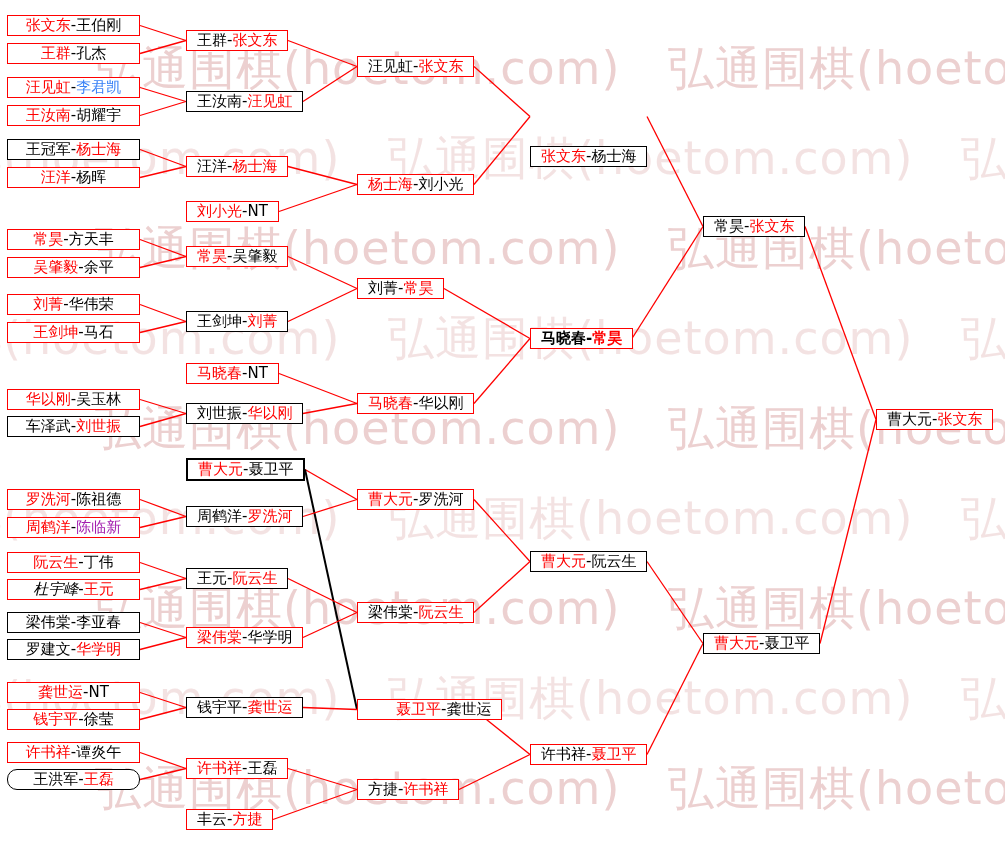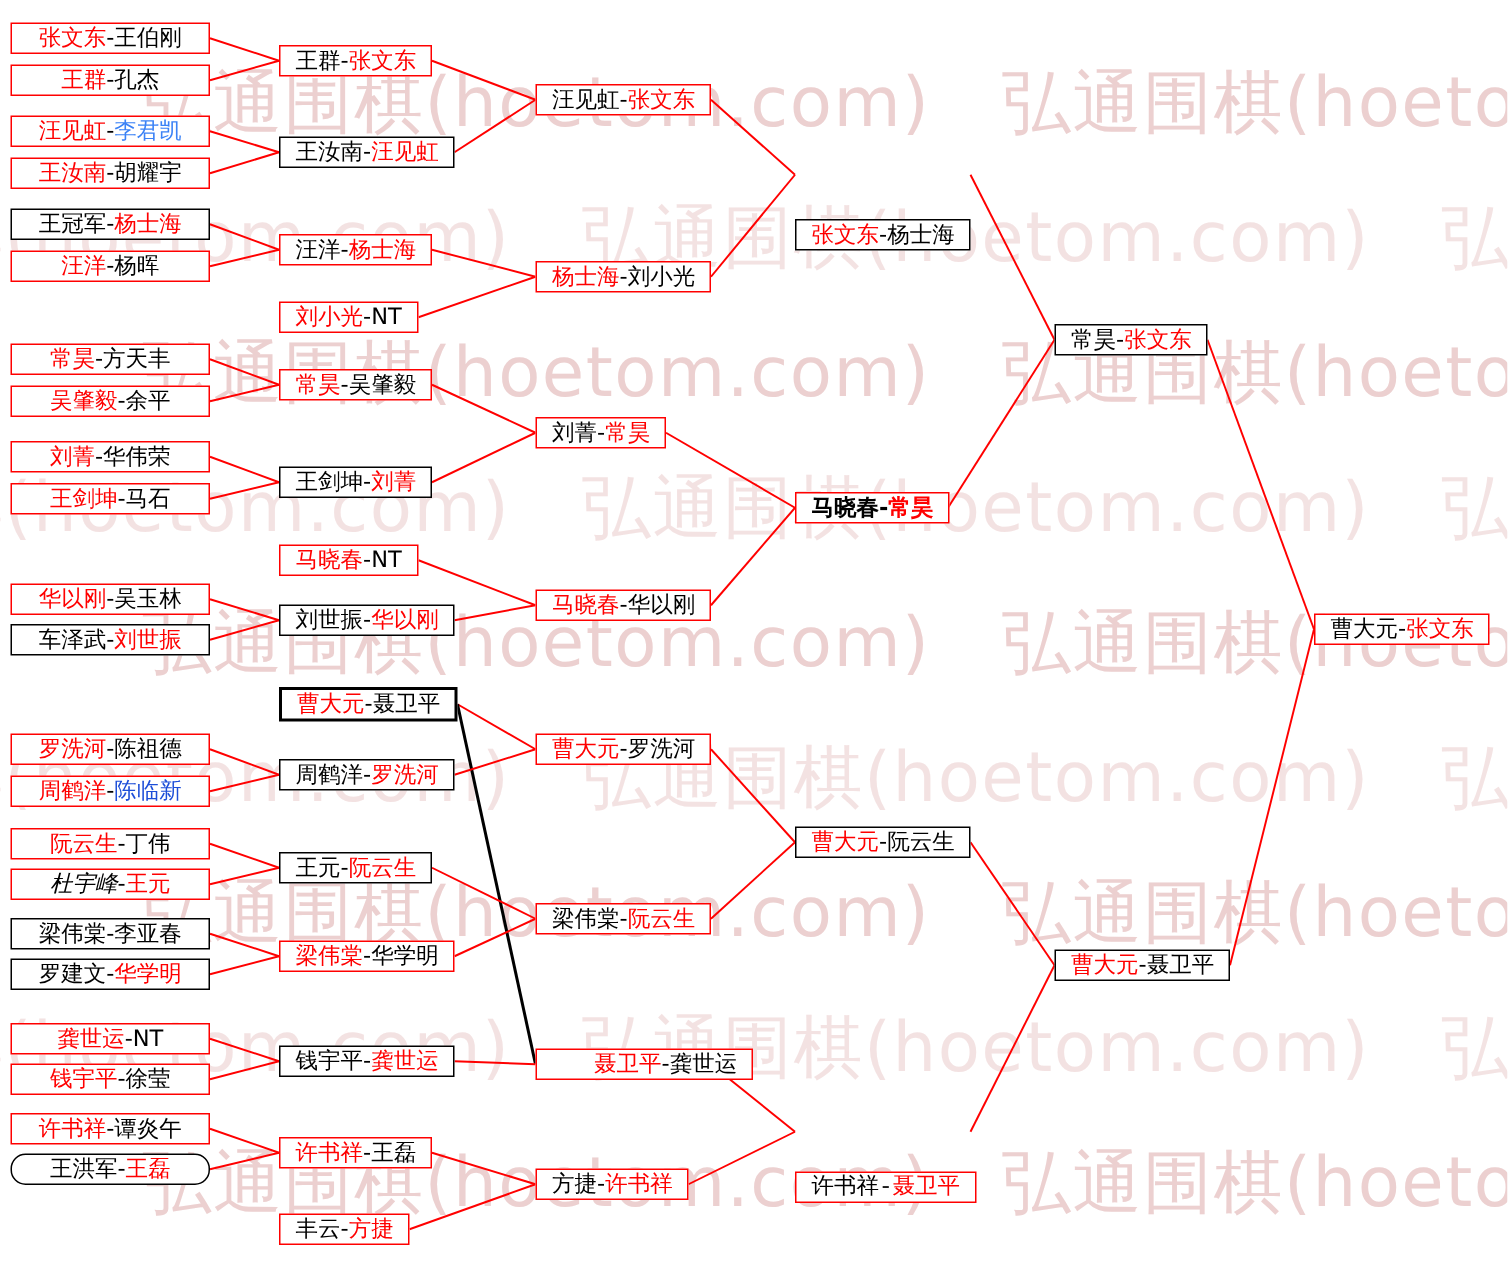--- a/index.html
+++ b/index.html
@@ -139,21 +139,21 @@
       <div class="match-box fixed" id="r1m4" style="left: 7px; top: 105px; border-color: rgb(255, 0, 0);"><span style="color: rgb(255, 0, 0);">王汝南</span><span style="color: rgb(0, 0, 0);">-</span><span style="color: rgb(0, 0, 0);">胡耀宇</span></div>
       <div class="match-box fixed" id="r1m5" style="left: 7px; top: 139px; border-color: rgb(0, 0, 0);"><span style="color: rgb(0, 0, 0);">王冠军</span><span style="color: rgb(0, 0, 0);">-</span><span style="color: rgb(255, 0, 0);">杨士海</span></div>
       <div class="match-box fixed" id="r1m6" style="left: 7px; top: 167px; border-color: rgb(255, 0, 0);"><span style="color: rgb(255, 0, 0);">汪洋</span><span style="color: rgb(0, 0, 0);">-</span><span style="color: rgb(0, 0, 0);">杨晖</span></div>
       <div class="match-box fixed" id="r1m7" style="left: 7px; top: 229px; border-color: rgb(255, 0, 0);"><span style="color: rgb(255, 0, 0);">常昊</span><span style="color: rgb(0, 0, 0);">-</span><span style="color: rgb(0, 0, 0);">方天丰</span></div>
       <div class="match-box fixed" id="r1m8" style="left: 7px; top: 257px; border-color: rgb(255, 0, 0);"><span style="color: rgb(255, 0, 0);">吴肇毅</span><span style="color: rgb(0, 0, 0);">-</span><span style="color: rgb(0, 0, 0);">余平</span></div>
       <div class="match-box fixed" id="r1m9" style="left: 7px; top: 294px; border-color: rgb(255, 0, 0);"><span style="color: rgb(255, 0, 0);">刘菁</span><span style="color: rgb(0, 0, 0);">-</span><span style="color: rgb(0, 0, 0);">华伟荣</span></div>
       <div class="match-box fixed" id="r1m10" style="left: 7px; top: 322px; border-color: rgb(255, 0, 0);"><span style="color: rgb(255, 0, 0);">王剑坤</span><span style="color: rgb(0, 0, 0);">-</span><span style="color: rgb(0, 0, 0);">马石</span></div>
       <div class="match-box fixed" id="r1m11" style="left: 7px; top: 389px; border-color: rgb(255, 0, 0);"><span style="color: rgb(255, 0, 0);">华以刚</span><span style="color: rgb(0, 0, 0);">-</span><span style="color: rgb(0, 0, 0);">吴玉林</span></div>
       <div class="match-box fixed" id="r1m12" style="left: 7px; top: 416px; border-color: rgb(0, 0, 0);"><span style="color: rgb(0, 0, 0);">车泽武</span><span style="color: rgb(0, 0, 0);">-</span><span style="color: rgb(255, 0, 0);">刘世振</span></div>
       <div class="match-box fixed" id="r1m13" style="left: 7px; top: 489px; border-color: rgb(255, 0, 0);"><span style="color: rgb(255, 0, 0);">罗洗河</span><span style="color: rgb(0, 0, 0);">-</span><span style="color: rgb(0, 0, 0);">陈祖德</span></div>
-      <div class="match-box fixed" id="r1m14" style="left: 7px; top: 517px; border-color: rgb(255, 0, 0);"><span style="color: rgb(255, 0, 0);">周鹤洋</span><span style="color: rgb(0, 0, 0);">-</span><span style="color: #1d4ed8;">陈临新</span></div>
+      <div class="match-box fixed" id="r1m14" style="left: 7px; top: 517px; border-color: rgb(255, 0, 0);"><span style="color: rgb(255, 0, 0);">周鹤洋</span><span style="color: rgb(0, 0, 0);">-</span><span style="color: #a21caf;">陈临新</span></div>
       <div class="match-box fixed" id="r1m15" style="left: 7px; top: 552px; border-color: rgb(255, 0, 0);"><span style="color: rgb(255, 0, 0);">阮云生</span><span style="color: rgb(0, 0, 0);">-</span><span style="color: rgb(0, 0, 0);">丁伟</span></div>
       <div class="match-box fixed" id="r1m16" style="left: 7px; top: 579px; border-color: rgb(255, 0, 0);"><span style="color: rgb(0, 0, 0); font-style: italic;">杜宇峰</span><span style="color: rgb(0, 0, 0);">-</span><span style="color: rgb(255, 0, 0);">王元</span></div>
       <div class="match-box fixed" id="r1m17" style="left: 7px; top: 612px; border-color: rgb(0, 0, 0);"><span style="color: rgb(0, 0, 0);">梁伟棠</span><span style="color: rgb(0, 0, 0);">-</span><span style="color: rgb(0, 0, 0);">李亚春</span></div>
       <div class="match-box fixed" id="r1m18" style="left: 7px; top: 639px; border-color: rgb(0, 0, 0);"><span style="color: rgb(0, 0, 0);">罗建文</span><span style="color: rgb(0, 0, 0);">-</span><span style="color: rgb(255, 0, 0);">华学明</span></div>
       <div class="match-box fixed" id="r1m19" style="left: 7px; top: 682px; border-color: rgb(255, 0, 0);"><span style="color: rgb(255, 0, 0);">龚世运</span><span style="color: rgb(0, 0, 0);">-</span><span style="color: rgb(0, 0, 0);">NT</span></div>
       <div class="match-box fixed" id="r1m20" style="left: 7px; top: 709px; border-color: rgb(255, 0, 0);"><span style="color: rgb(255, 0, 0);">钱宇平</span><span style="color: rgb(0, 0, 0);">-</span><span style="color: rgb(0, 0, 0);">徐莹</span></div>
       <div class="match-box fixed" id="r1m21" style="left: 7px; top: 742px; border-color: rgb(255, 0, 0);"><span style="color: rgb(255, 0, 0);">许书祥</span><span style="color: rgb(0, 0, 0);">-</span><span style="color: rgb(0, 0, 0);">谭炎午</span></div>
       <div class="match-box fixed" id="r1m22" style="left: 7px; top: 769px; border-color: rgb(0, 0, 0); border-radius: 10px;"><span style="color: rgb(0, 0, 0);">王洪军</span><span style="color: rgb(0, 0, 0);">-</span><span style="color: rgb(255, 0, 0);">王磊</span></div>
       <div class="match-box" id="r2m1" style="left: 186px; top: 30px; border-color: rgb(255, 0, 0);"><span style="color: rgb(0, 0, 0);">王群</span><span style="color: rgb(0, 0, 0);">-</span><span style="color: rgb(255, 0, 0);">张文东</span></div>
       <div class="match-box" id="r2m2" style="left: 186px; top: 91px; border-color: rgb(0, 0, 0);"><span style="color: rgb(0, 0, 0);">王汝南</span><span style="color: rgb(0, 0, 0);">-</span><span style="color: rgb(255, 0, 0);">汪见虹</span></div>
@@ -174,18 +174,18 @@
       <div class="match-box" id="r3m2" style="left: 357px; top: 174px; border-color: rgb(255, 0, 0);"><span style="color: rgb(255, 0, 0);">杨士海</span><span style="color: rgb(0, 0, 0);">-</span><span style="color: rgb(0, 0, 0);">刘小光</span></div>
       <div class="match-box" id="r3m3" style="left: 357px; top: 278px; border-color: rgb(255, 0, 0);"><span style="color: rgb(0, 0, 0);">刘菁</span><span style="color: rgb(0, 0, 0);">-</span><span style="color: rgb(255, 0, 0);">常昊</span></div>
       <div class="match-box" id="r3m4" style="left: 357px; top: 393px; border-color: rgb(255, 0, 0);"><span style="color: rgb(255, 0, 0);">马晓春</span><span style="color: rgb(0, 0, 0);">-</span><span style="color: rgb(0, 0, 0);">华以刚</span></div>
       <div class="match-box" id="r3m5" style="left: 357px; top: 489px; border-color: rgb(255, 0, 0);"><span style="color: rgb(255, 0, 0);">曹大元</span><span style="color: rgb(0, 0, 0);">-</span><span style="color: rgb(0, 0, 0);">罗洗河</span></div>
       <div class="match-box" id="r3m6" style="left: 357px; top: 602px; border-color: rgb(255, 0, 0);"><span style="color: rgb(0, 0, 0);">梁伟棠</span><span style="color: rgb(0, 0, 0);">-</span><span style="color: rgb(255, 0, 0);">阮云生</span></div>
       <div class="match-box" id="r3m7" style="left: 357px; top: 699px; border-color: rgb(255, 0, 0); padding-left: 38px;"><span style="color: rgb(255, 0, 0);">聂卫平</span><span style="color: rgb(0, 0, 0);">-</span><span style="color: rgb(0, 0, 0);">龚世运</span></div>
       <div class="match-box" id="r3m8" style="left: 357px; top: 779px; border-color: rgb(255, 0, 0);"><span style="color: rgb(0, 0, 0);">方捷</span><span style="color: rgb(0, 0, 0);">-</span><span style="color: rgb(255, 0, 0);">许书祥</span></div>
       <div class="match-box" id="r4m1" style="left: 530px; top: 106px; border-color: rgb(0, 0, 0); margin-top: 40px;"><span style="color: rgb(255, 0, 0);">张文东</span><span style="color: rgb(0, 0, 0);">-</span><span style="color: rgb(0, 0, 0);">杨士海</span></div>
       <div class="match-box" id="r4m2" style="left: 530px; top: 328px; border-color: rgb(255, 0, 0); font-weight: bold;"><span style="color: rgb(0, 0, 0);">马晓春</span><span style="color: rgb(0, 0, 0);">-</span><span style="color: rgb(255, 0, 0);">常昊</span></div>
       <div class="match-box" id="r4m3" style="left: 530px; top: 551px; border-color: rgb(0, 0, 0);"><span style="color: rgb(255, 0, 0);">曹大元</span><span style="color: rgb(0, 0, 0);">-</span><span style="color: rgb(0, 0, 0);">阮云生</span></div>
-      <div class="match-box" id="r4m4" style="left: 530px; top: 781px; border-color: rgb(255, 0, 0); font-family: Liberation Mono, monospace;"><span style="color: rgb(0, 0, 0);">许书祥</span><span style="color: rgb(0, 0, 0);">-</span><span style="color: rgb(255, 0, 0);">聂卫平</span></div>
+      <div class="match-box" id="r4m4" style="left: 530px; top: 744px; border-color: rgb(255, 0, 0);"><span style="color: rgb(0, 0, 0);">许书祥</span><span style="color: rgb(0, 0, 0);">-</span><span style="color: rgb(255, 0, 0);">聂卫平</span></div>
       <div class="match-box" id="r5m1" style="left: 703px; top: 216px; border-color: rgb(0, 0, 0);"><span style="color: rgb(0, 0, 0);">常昊</span><span style="color: rgb(0, 0, 0);">-</span><span style="color: rgb(255, 0, 0);">张文东</span></div>
       <div class="match-box" id="r5m2" style="left: 703px; top: 633px; border-color: rgb(0, 0, 0);"><span style="color: rgb(255, 0, 0);">曹大元</span><span style="color: rgb(0, 0, 0);">-</span><span style="color: rgb(0, 0, 0);">聂卫平</span></div>
       <div class="match-box" id="r6m1" style="left: 876px; top: 409px; border-color: rgb(255, 0, 0);"><span style="color: rgb(0, 0, 0);">曹大元</span><span style="color: rgb(0, 0, 0);">-</span><span style="color: rgb(255, 0, 0);">张文东</span></div>
     </div>
 </div>
 
 </body></html>

